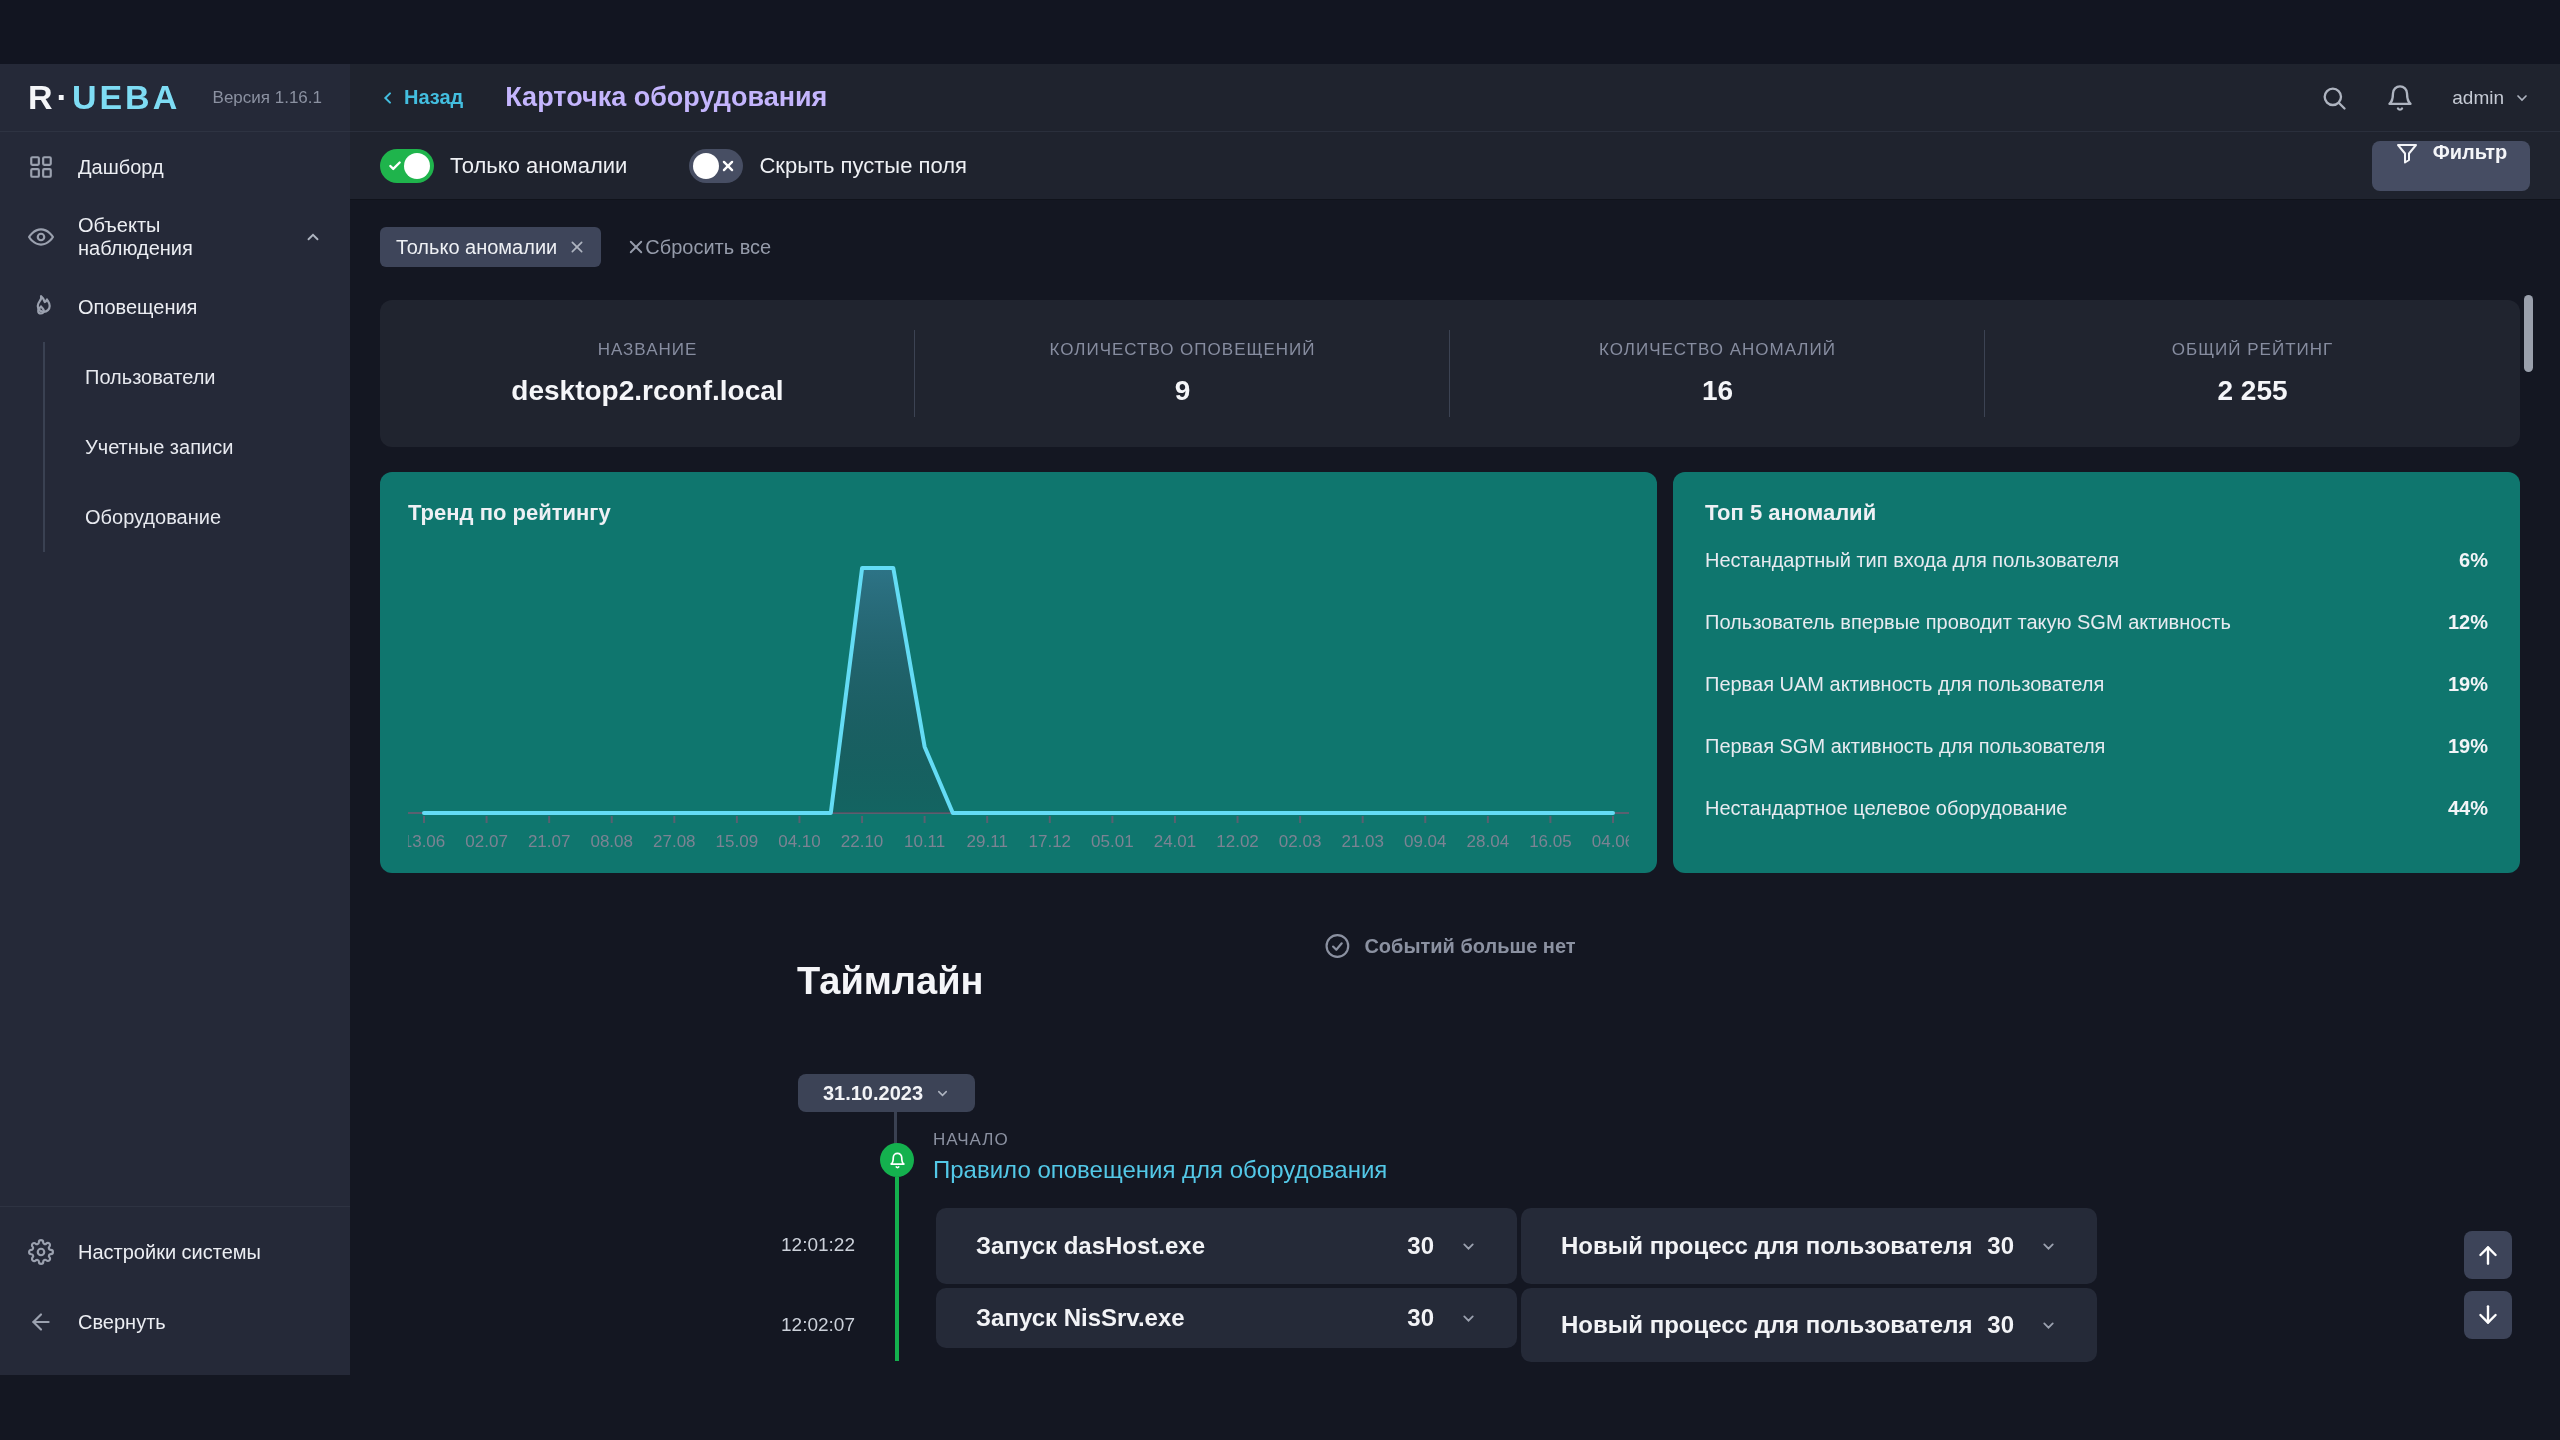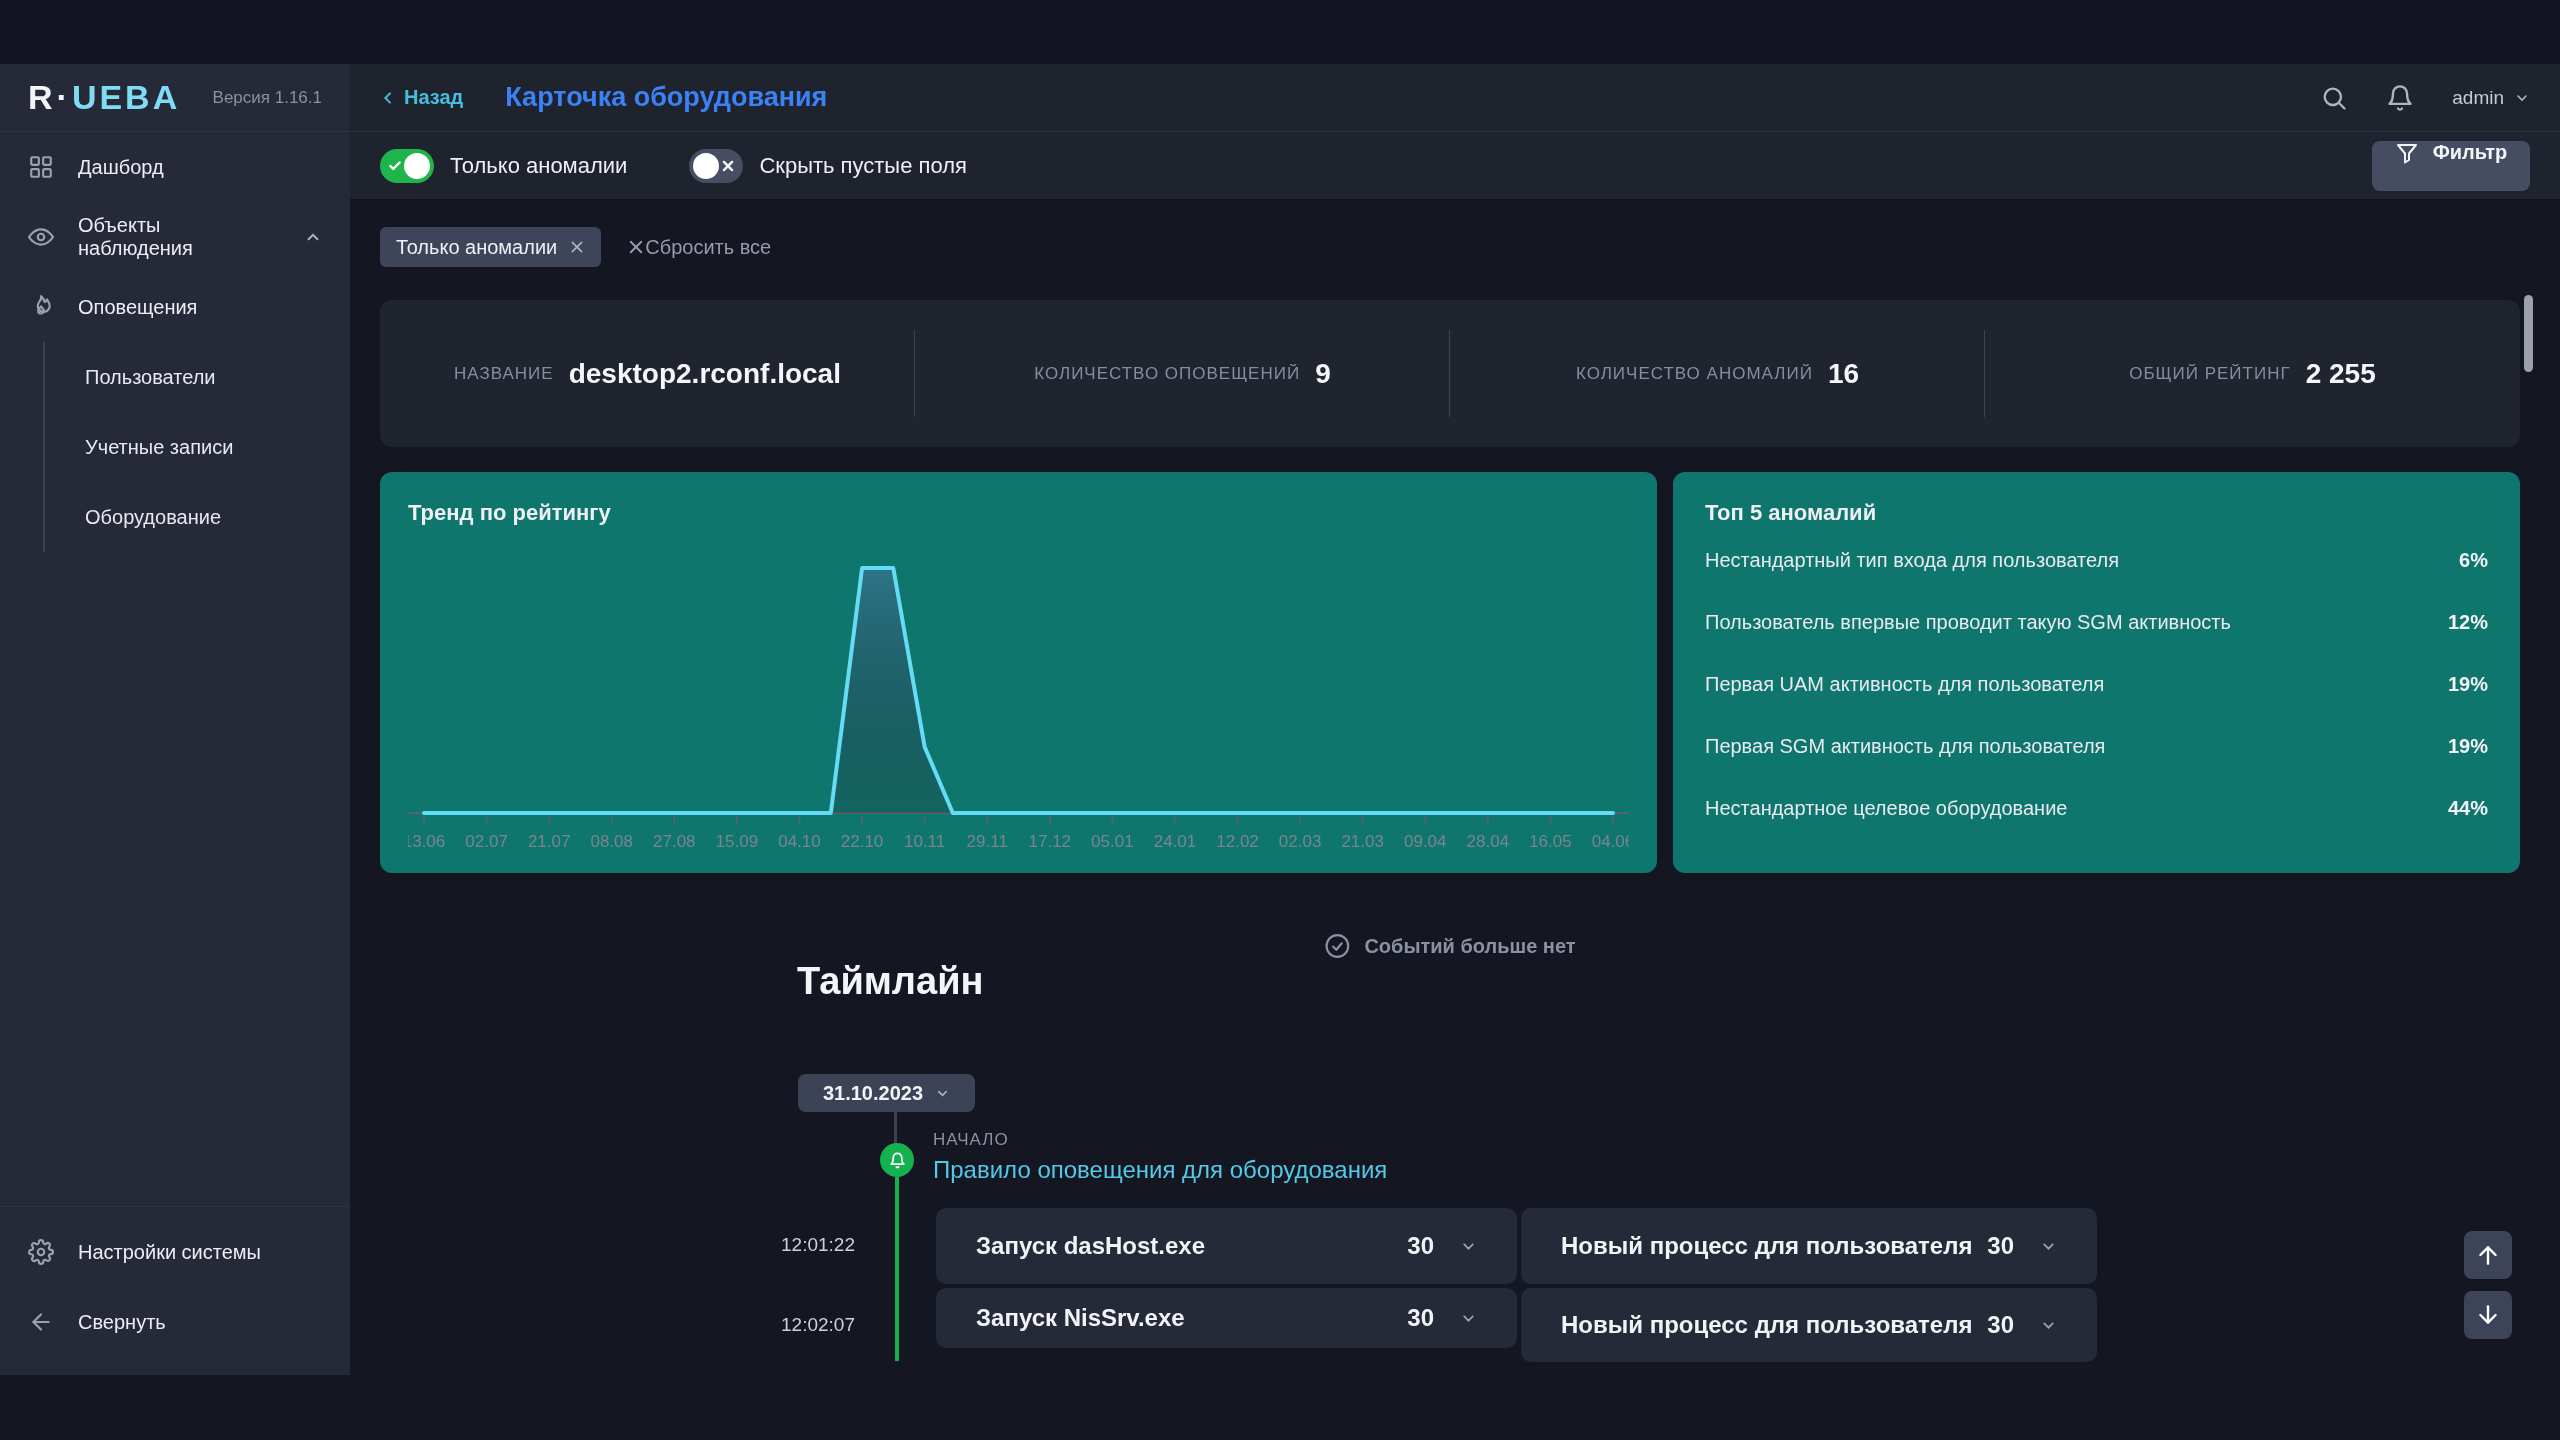--- a/index.html
+++ b/index.html
@@ -26,21 +26,21 @@
   .nav-item svg { flex:0 0 auto; }
   .nav-item .chev { margin-left:auto; }
   .submenu { margin-left:43px; border-left:2px solid #3a4152; }
   .sub-item { height:70px; display:flex; align-items:center; padding-left:40px; font-size:20px; color:#e7e9ef; cursor:pointer; }
   .sidebar-footer { position:absolute; left:0; bottom:0; width:100%; border-top:1px solid #2e3342; padding:10px 0 18px; }
 
   
   .header { position:absolute; left:350px; top:64px; width:2210px; height:68px; background:#1f232e;
             border-bottom:1px solid #2a2f3c; display:flex; align-items:center; padding:0 30px; }
   .back-btn { display:flex; align-items:center; gap:8px; color:#43bedf; font-size:20px; font-weight:700; cursor:pointer; }
-  .page-title { margin-left:42px; font-size:27px; font-weight:700; color:#3b82f6;text-align:right; }
+  .page-title { margin-left:42px; font-size:27px; font-weight:700; color:#c4b5fd;text-align:right; }
   .header-right { margin-left:auto; display:flex; align-items:center; gap:38px; }
   .icon-btn { cursor:pointer; display:flex; align-items:center; }
   .user-menu { display:flex; align-items:center; gap:10px; font-size:19px; color:#c6cbd5; cursor:pointer; }
 
   
   .toolbar { position:absolute; left:350px; top:132px; width:2210px; height:68px; background:#1f232e;
              border-bottom:1px solid #10131b; display:flex; align-items:center; padding:0 30px; }
   .toggle-group { display:flex; align-items:center; gap:16px; cursor:pointer; }
   .toggle-group + .toggle-group { margin-left:62px; }
   .switch { width:54px; height:34px; border-radius:17px; position:relative; }
@@ -60,21 +60,21 @@
   
   .content { position:absolute; left:350px; top:200px; width:2210px; height:1240px; background:#141722; }
 
   .chips-row { position:absolute; left:30px; top:27px; display:flex; align-items:center; gap:26px; }
   .chip { height:40px; background:#3e455a; border-radius:6px; display:flex; align-items:center;
           padding:0 16px; gap:12px; font-size:20px; color:#eef0f4; cursor:pointer; }
   .clear-all { display:flex; align-items:center; gap:0; font-size:20px; color:#959baa; cursor:pointer; }
 
   .stats-card { position:absolute; left:30px; top:100px; width:2140px; height:147px;
                 background:#20242f; border-radius:12px; display:flex; }
-  .stat-col { flex:1; display:flex; flex-direction:row; align-items:center; justify-content:center; gap:15px; position:relative; }
+  .stat-col { flex:1; display:flex; flex-direction:column; align-items:center; justify-content:center; gap:15px; position:relative; }
   .stat-col:not(:last-child)::after { content:""; position:absolute; right:0; top:30px; bottom:30px; width:1px; background:#3c4353; }
   .stat-label { font-size:17px; color:#878da0; letter-spacing:1px; }
   .stat-value { font-size:28px; font-weight:700; color:#f5f6f9; }
 
   .panel { position:absolute; top:272px; background:#0f766e; border-radius:12px; }
   .panel-title { font-size:22px; font-weight:700; color:#eef0f4; }
   .chart-panel { left:30px; width:1277px; height:401px; padding:28px; }
   .chart-panel svg.trend { display:block; margin-top:14px; }
 
   .top5-panel { left:1323px; width:847px; height:401px; padding:28px 32px 0 32px; }

